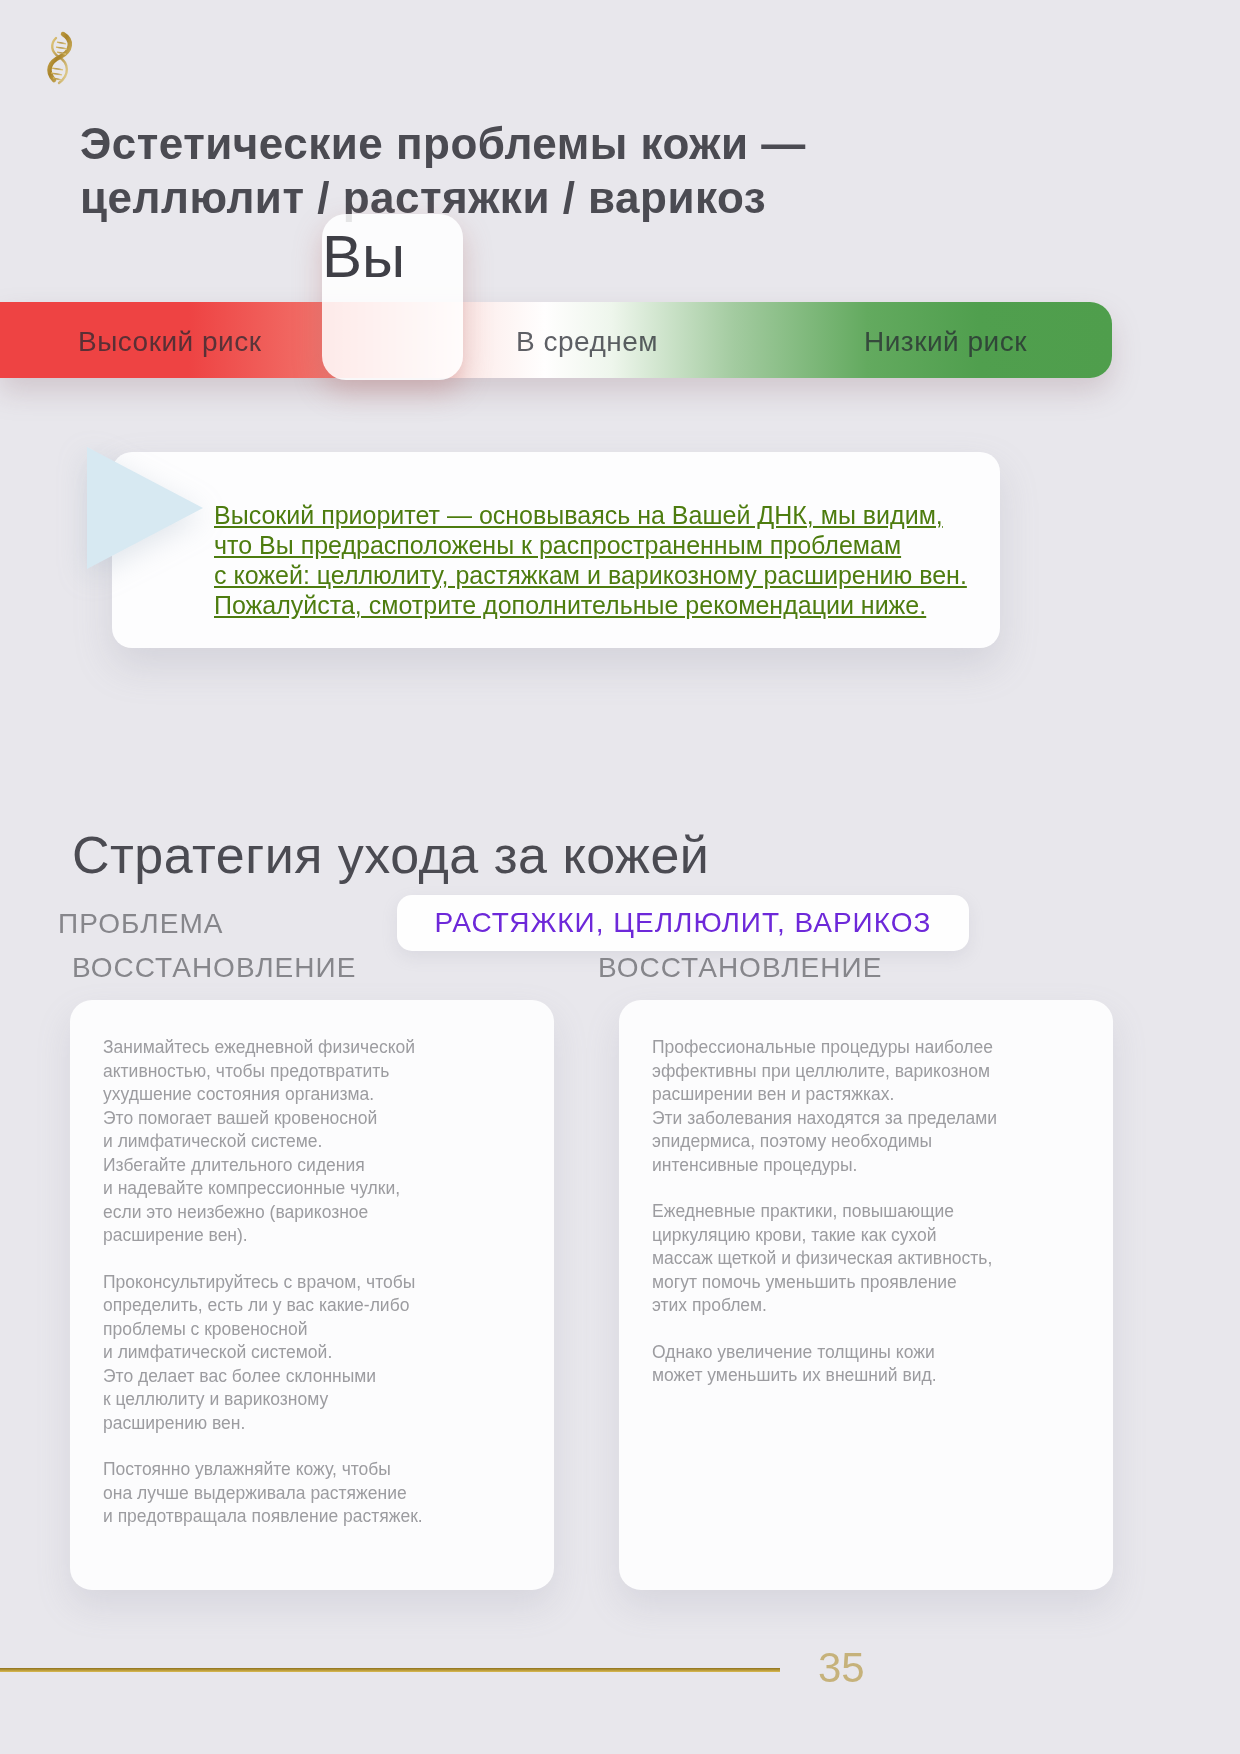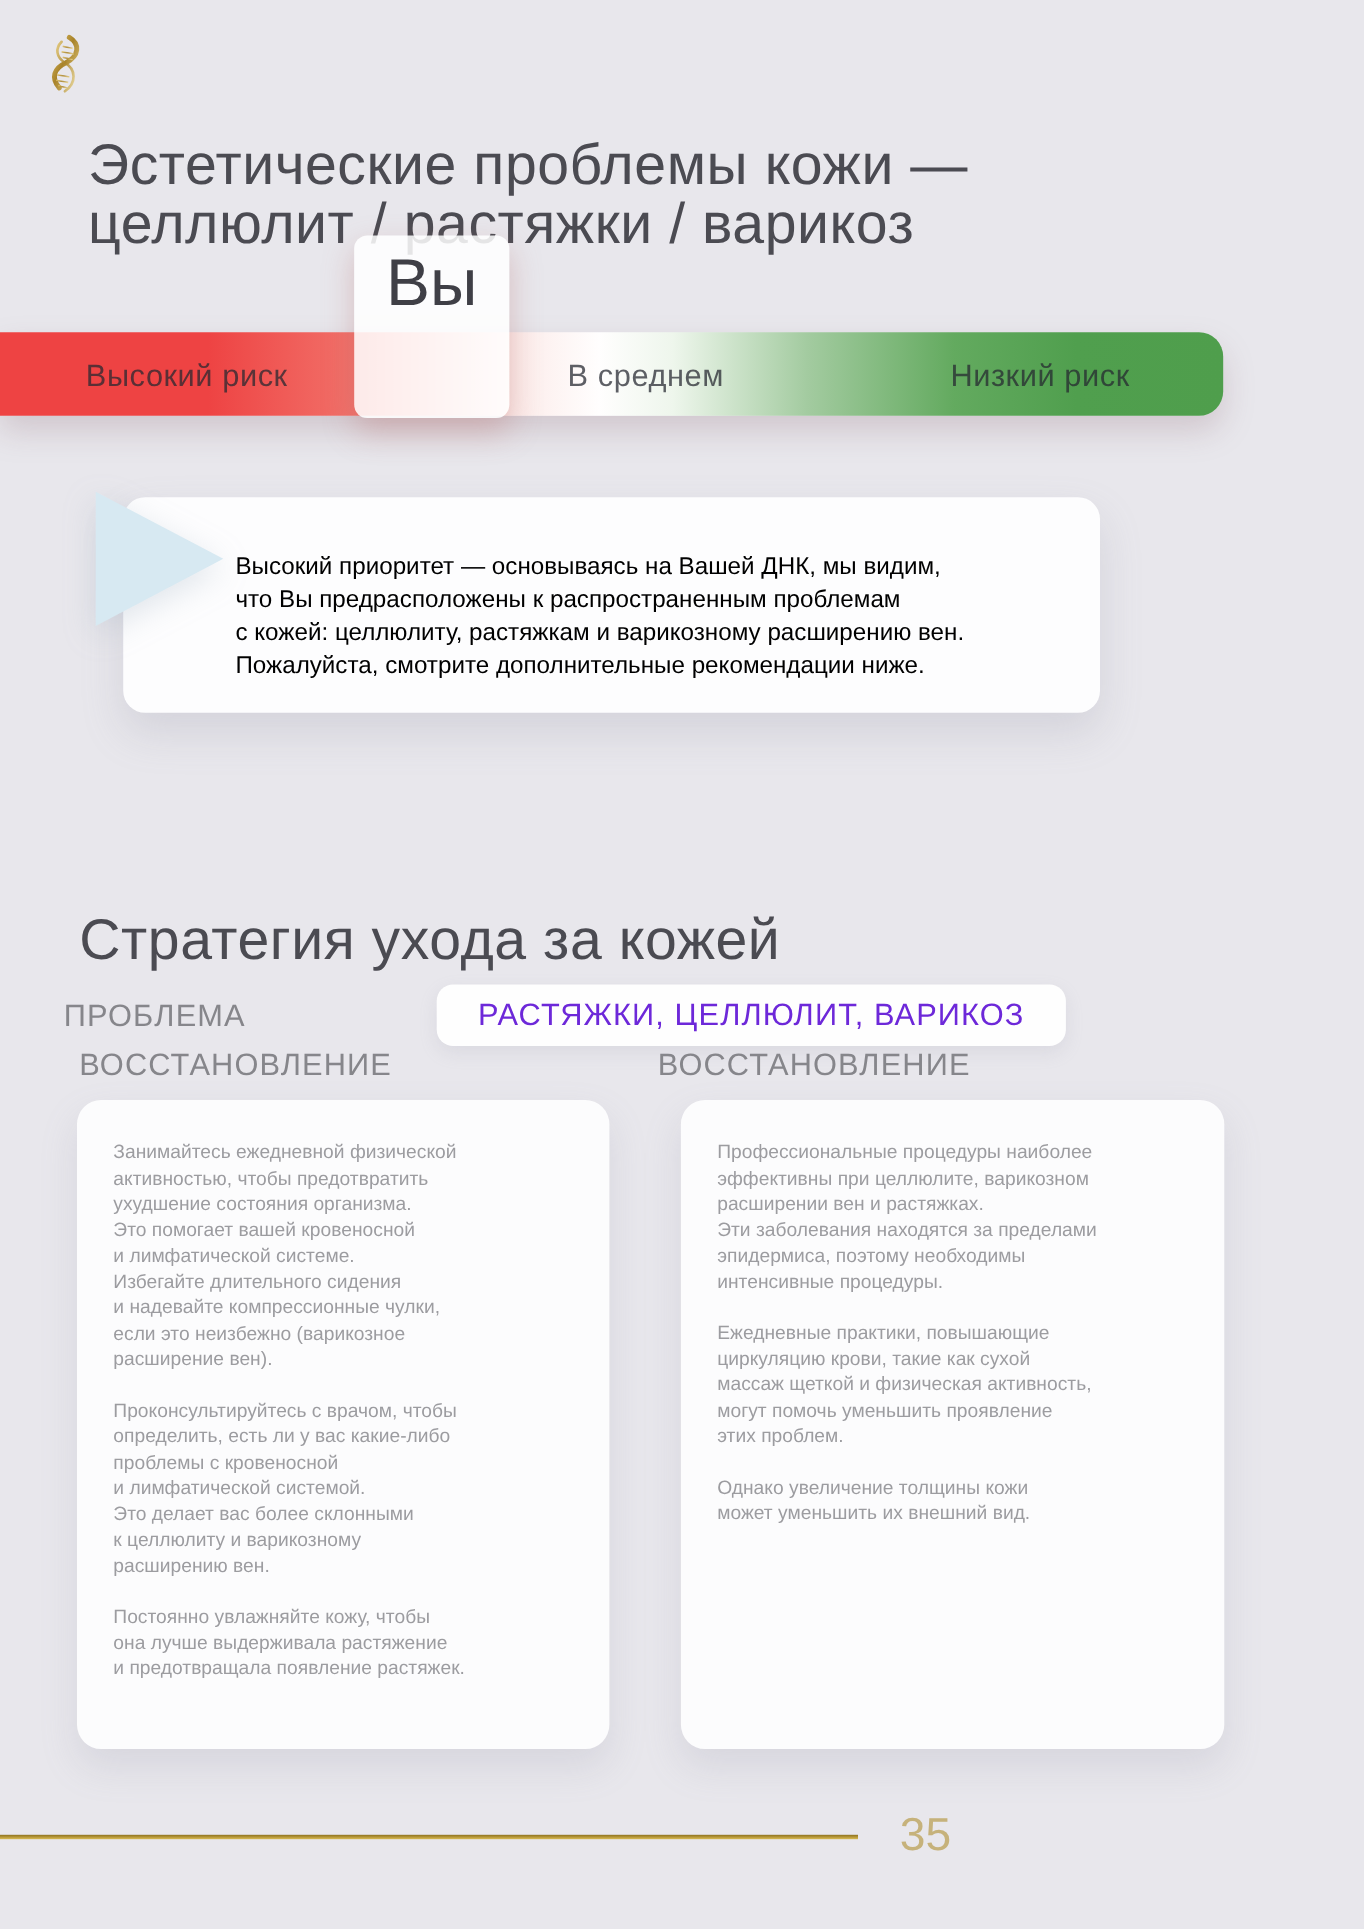--- a/index.html
+++ b/index.html
@@ -8,21 +8,21 @@
     background:#e8e7ec;
     font-family:"Liberation Sans",sans-serif;
     overflow:hidden;
   }
   .page{position:relative;width:1240px;height:1754px;background:#e8e7ec;}
 
   
   .logo{position:absolute;left:42px;top:30px;width:34px;height:62px;}
   .page-title{
     position:absolute;left:80px;top:88px;
-    font-size:52px;line-height:54px;font-weight:400;
+    font-size:44px;line-height:54px;font-weight:700;
     color:#4b4b52;letter-spacing:.5px;white-space:pre-line;
   }
 
   
   .risk-bar{
     position:absolute;left:0;top:302px;width:1112px;height:76px;
     border-radius:0 22px 22px 0;
     background:linear-gradient(90deg,
       #ee4343 0%, #ee4343 17%, #f2756d 30%, #fcebe9 42%,
       #fffefe 49%, #eef6ec 55%, #a3cba0 66%, #63aa5f 78%,
@@ -33,40 +33,39 @@
     position:absolute;top:326px;
     font-size:28px;font-weight:300;color:rgba(38,40,48,.74);
     letter-spacing:.5px;z-index:3;
   }
   .risk-label.high{left:78px;text-align:right;}
   .risk-label.mid{left:482px;margin-left:34px;}
   .risk-label.low{left:864px;}
   .you-marker{
     position:absolute;left:322px;top:214px;width:141px;height:166px;
     background:rgba(255,255,255,.86);
-    border-radius:12px;z-index:2;
+    border-radius:24px;z-index:2;
     box-shadow:0 12px 28px rgba(180,110,110,.35);
-    text-align:center;
   }
   .you-marker .you-text{
     display:block;margin-top:8px;
     font-size:60px;font-weight:300;color:#3f3f46;
   }
 
   
   .callout-box{
     position:absolute;left:112px;top:452px;width:888px;height:196px;
     background:#fdfdfe;border-radius:20px;
     box-shadow:0 18px 38px rgba(140,140,160,.22);
     z-index:1;
   }
   .callout-text{
     position:absolute;left:214px;top:500px;width:800px;
-    font-size:22px;line-height:30px;font-weight:300;
-    color:#000000;white-space:pre-line;z-index:2;
+    font-size:25px;line-height:30px;font-weight:300;
+    color:#4d7c0f;white-space:pre-line;z-index:2;text-decoration:underline;
   }
   .callout-arrow{
     position:absolute;left:87px;top:447px;
     width:0;height:0;z-index:3;
     border-top:61px solid transparent;
     border-bottom:61px solid transparent;
     border-left:116px solid #d7e9f2;
     filter:drop-shadow(0 8px 14px rgba(140,160,180,.25));
   }
 

